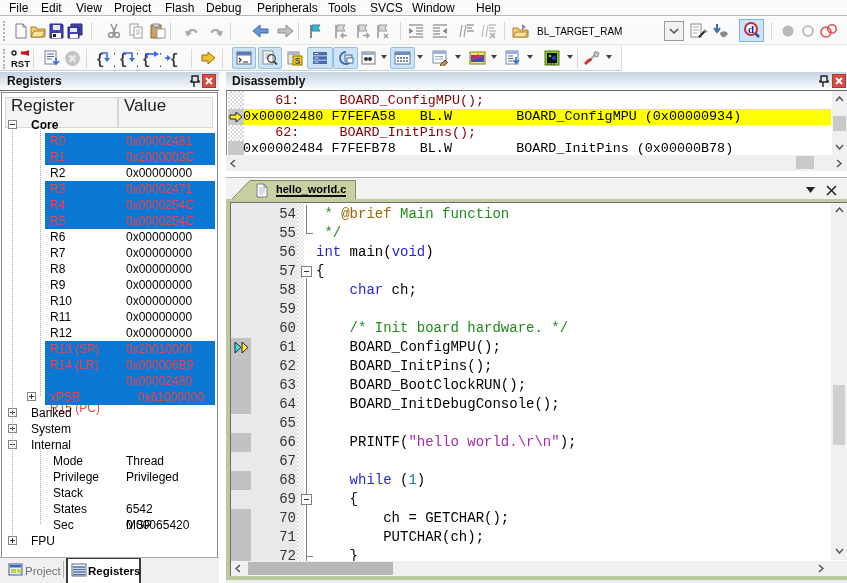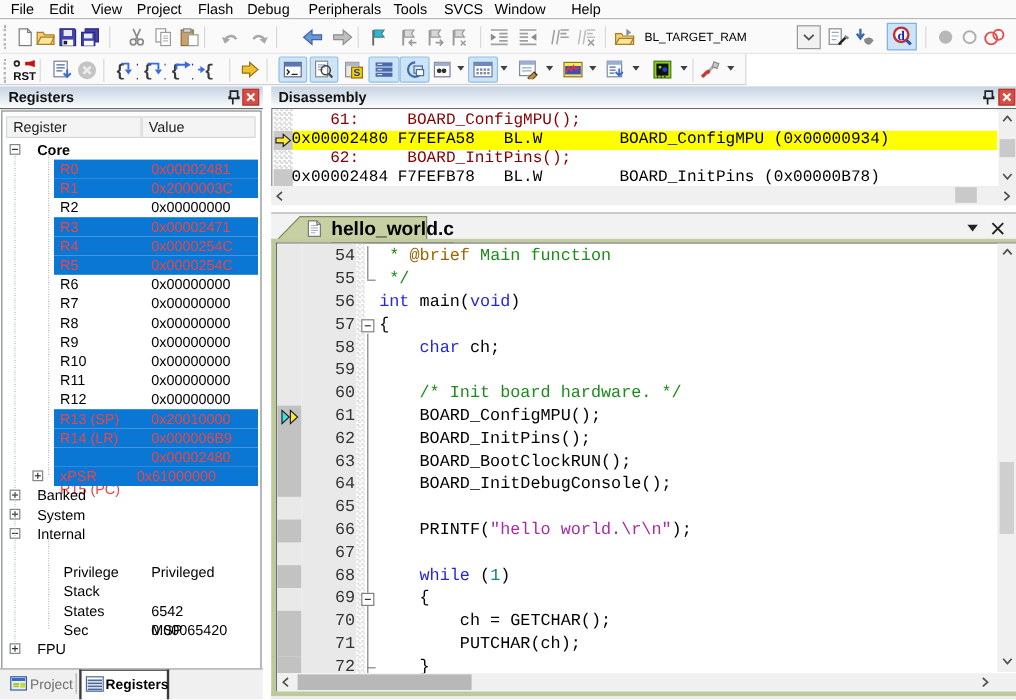--- a/index.html
+++ b/index.html
@@ -15,21 +15,21 @@
   .grip { position:absolute; top:4px; width:3px; height:20px; border-left:2px dotted #b4b4b4; }
   .tsep { position:absolute; width:1px; background:#d9d9d9; }
   .winbtn { position:absolute; width:22px; height:22px; top:2px; border-radius:2px; }
   .on { background:#cde4f7; border:1px solid #90bfe8; }
   .dd { position:absolute; top:10px; width:0; height:0; border-left:3px solid transparent; border-right:3px solid transparent; border-top:4px solid #404040; }
   #regpanel { position:absolute; left:0; top:72px; width:219px; height:485px; }
   #regtitle { position:absolute; left:0; top:0; width:219px; height:19px;
      background:linear-gradient(#c7d3e2,#e6edf4 65%,#fdfdfd); border-bottom:1px solid #686868; }
   #regtitle .t { position:absolute; left:7px; top:2px; font-size:12px; font-weight:bold; color:#111; }
   #regbody { position:absolute; left:1px; top:20px; width:217px; height:466px; background:#fff; border:1px solid #828790; }
-  .hdrcell { position:absolute; top:4px; height:18px; background:#f4f4f4; border:1px solid #d7d7d7; font-size:12px; color:#222; padding-left:5px; line-height:16px; }
+  .hdrcell { position:absolute; top:4px; height:31px; background:#f4f4f4; border:1px solid #d7d7d7; font-size:17px; color:#222; padding-left:5px; line-height:16px; }
   .rrow { position:absolute; left:0px; width:215px; height:16px; font-size:12px; line-height:16px; color:#000; }
   .rsel { position:absolute; left:43px; right:2px; top:0; height:16px; background:#0a77d5; }
   .rtxt { position:absolute; top:0; }
   .white { color:#ef4444; }
   .ebox { position:absolute; width:9px; height:9px; top:3px; border:1px solid #848484; background:#fff; }
   .ebox i { position:absolute; left:1px; top:3px; width:5px; height:1px; background:#333; }
   .ebox b { position:absolute; left:3px; top:1px; width:1px; height:5px; background:#333; }
   .dotv { position:absolute; width:1px; background-image:linear-gradient(#aaa 50%, transparent 50%); background-size:1px 2px; }
   #ltabs { position:absolute; left:0; top:557px; width:219px; height:26px; background:#f0f0f0; }
   #disasm { position:absolute; left:226px; top:72px; width:621px; height:99px; }
@@ -41,21 +41,21 @@
   .red { color:#860000; }
   #disgut { position:absolute; left:1px; top:0; width:16px; height:64px;
     background-image:repeating-conic-gradient(#d8d8d8 0 25%, #ffffff 0 50%);
     background-size:4px 4px; }
   #editor { position:absolute; left:226px; top:170px; width:621px; height:413px; }
   #tabbar { position:absolute; left:0; top:7px; width:621px; height:22px; background:#f2f2f2; border-top:1px solid #b0b0b0; }
   #greentop { position:absolute; left:0; top:29px; width:621px; height:3px; background:#c2cc9e; }
   #edgreen { position:absolute; left:0; top:29px; width:4px; height:381px; background:#bcc99b; }
   #edgreenb { position:absolute; left:0; top:406px; width:621px; height:4px; background:#bcc99b; }
   #tab1 { position:absolute; left:4px; top:1px; width:128px; height:21px; }
-  #tab1t { position:absolute; left:50px; top:5px; font-size:16px; font-weight:bold; color:#000; border-bottom:2px solid #111; padding-bottom:0px;}
+  #tab1t { position:absolute; left:50px; top:5px; font-size:11px; font-weight:bold; color:#000; border-bottom:2px solid #111; padding-bottom:0px;}
   #edmain { position:absolute; left:4px; top:32px; width:617px; height:374px; background:#fff; border-left:1px solid #6f6f6f; border-top:1px solid #6f6f6f; overflow:hidden;}
   #gutter { position:absolute; left:0px; top:0; width:20px; height:358px; background:#e9e9e9; }
   #lnums { position:absolute; left:20px; top:0; width:46px; height:358px; background:#e9e9e9; }
   #foldm { position:absolute; left:66px; top:0; width:7px; height:358px;
     background-image:repeating-conic-gradient(#e0e0e0 0 25%, #ffffff 0 50%); background-size:4px 4px; }
   .gblk { position:absolute; left:0; width:20px; background:#c2c2c2; }
   .ln { position:absolute; left:0px; width:65px; text-align:right; font-family:"Liberation Mono", monospace; font-size:14px; color:#333; line-height:19px; }
   .cl { position:absolute; left:85px; font-family:"Liberation Mono", monospace; font-size:14px; line-height:19px; white-space:pre; color:#000; }
   .kw { color:#2626d8; } .cm { color:#1d8a1d; } .at { color:#996600; }
   .st { color:#a62ba6; } .nm { color:#0e8181; }
@@ -450,41 +450,45 @@
           <div class="rtxt white" style="left:48px;margin-top:27px;">R15 (PC)</div>
           <div class="rtxt white" style="left:124px;">0x00002480</div>
         </div>
 <div class="rrow" style="top:296px">
           <div class="rsel"></div>
           <div class="ebox" style="left:25px">
             <i></i>
             <b></b>
           </div>
           <div class="rtxt white" style="left:48px;">xPSR</div>
-          <div class="rtxt white" style="left:112px;">0x61000000</div>
+          <div class="rtxt white" style="left:136px;">0x61000000</div>
         </div>
 <div class="rrow" style="top:328px">
           <div class="ebox" style="left:6px">
             <i></i>
             <b></b>
           </div>
           <div class="rtxt" style="left:29px;">System</div>
         </div>
 <div class="rrow" style="top:312px">
           <div class="ebox" style="left:6px">
             <i></i>
             <b></b>
           </div>
           <div class="rtxt" style="left:29px;">Banked</div>
         </div>
 <div class="rrow" style="top:344px">
           <div class="ebox" style="left:6px">
             <i></i>
           </div>
           <div class="rtxt" style="left:29px;">Internal</div>
+        </div>
+<div class="rrow" style="top:360px">
+          <div class="rtxt " style="left:51px;">Mode</div>
+          <div class="rtxt " style="left:124px;">Thread</div>
         </div>
 <div class="rrow" style="top:376px">
           <div class="rtxt " style="left:51px;">Privilege</div>
           <div class="rtxt " style="left:124px;">Privileged</div>
         </div>
 <div class="rrow" style="top:392px">
           <div class="rtxt " style="left:51px;">Stack</div>
           <div class="rtxt " style="left:124px;margin-top:32px;">MSP</div>
         </div>
 <div class="rrow" style="top:408px">

